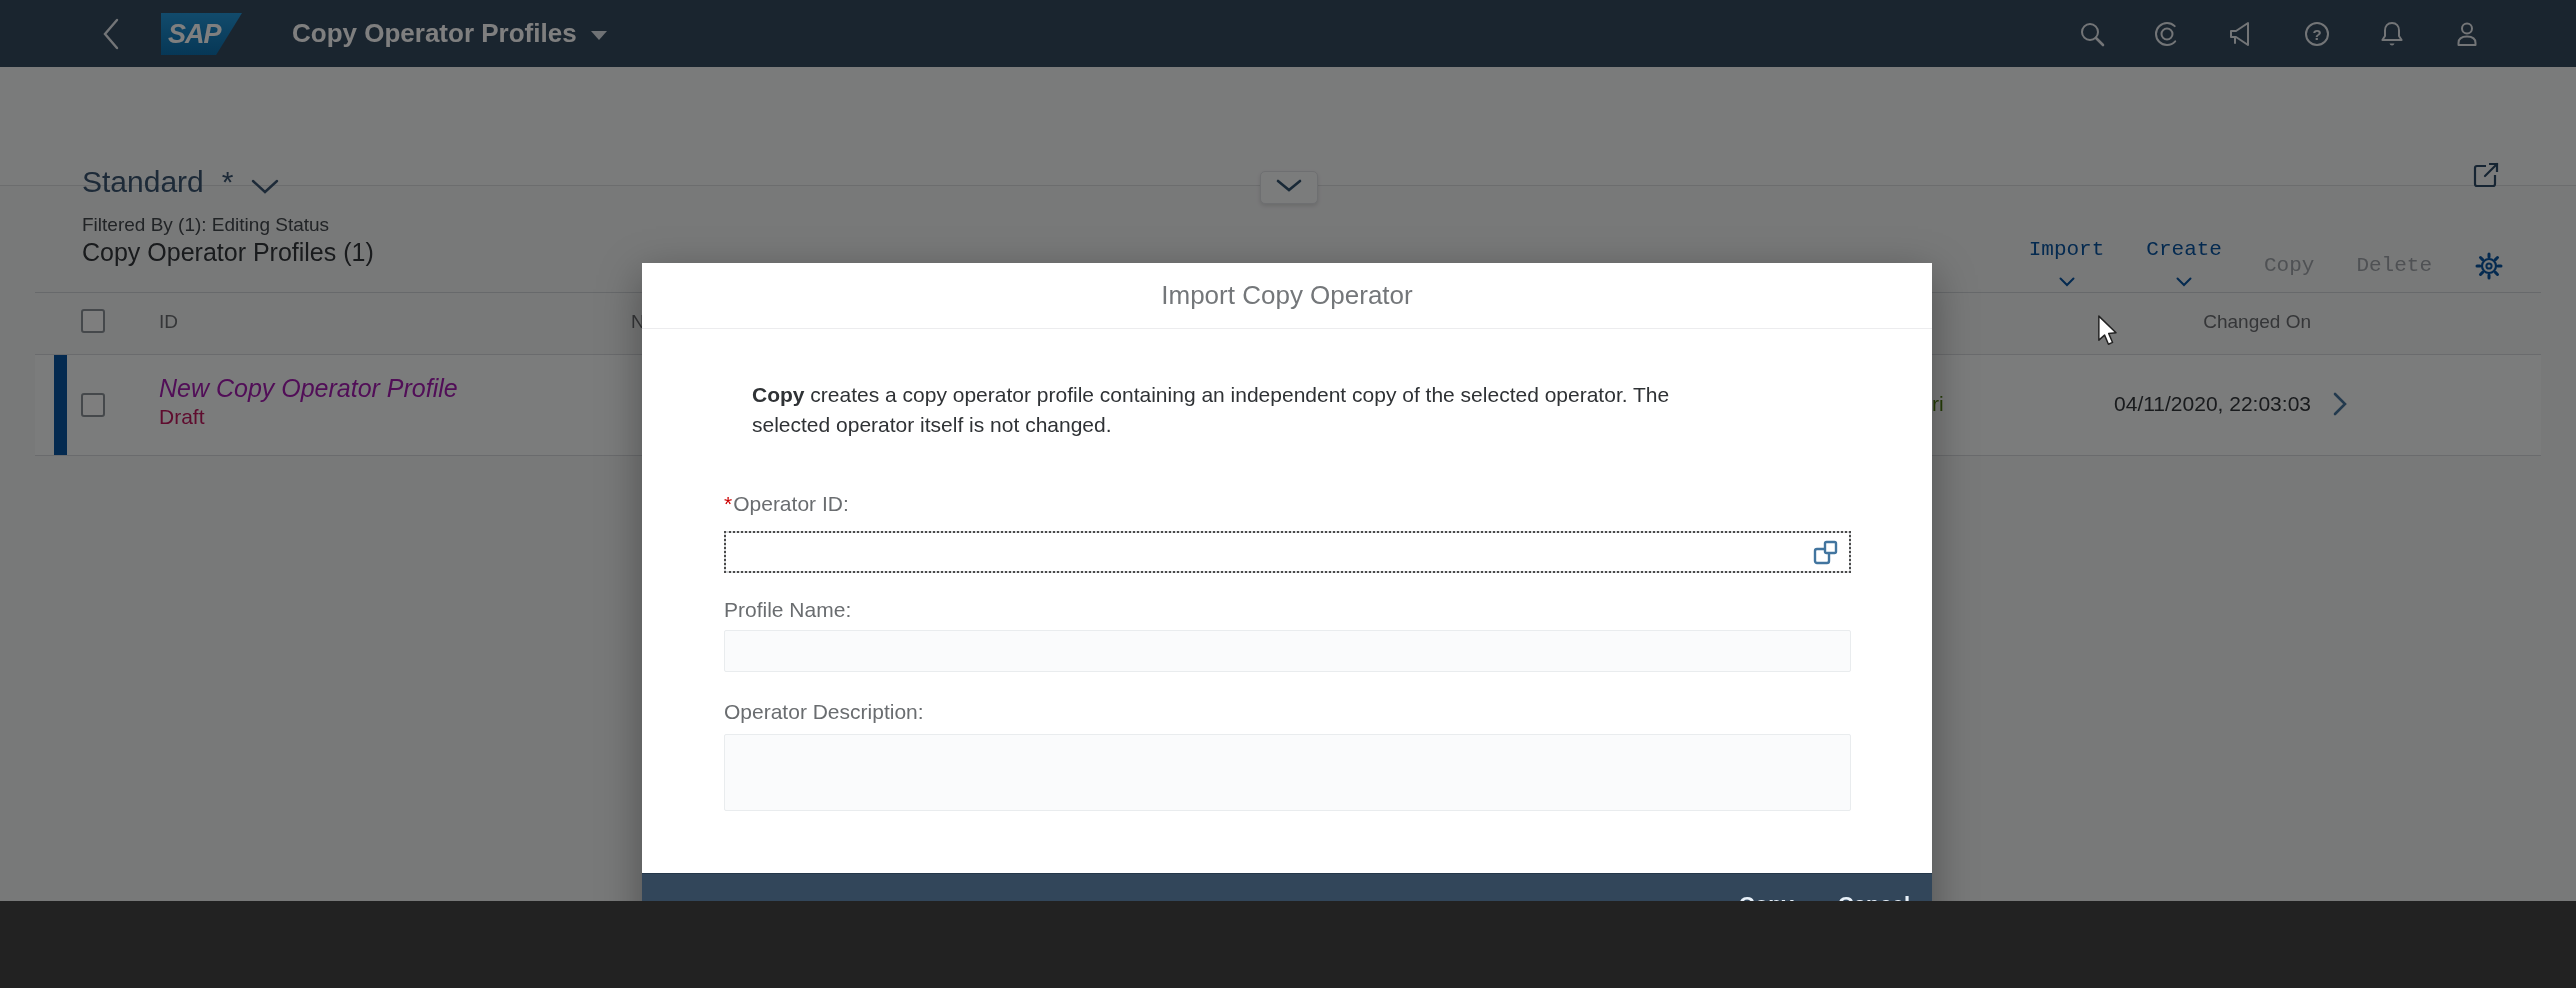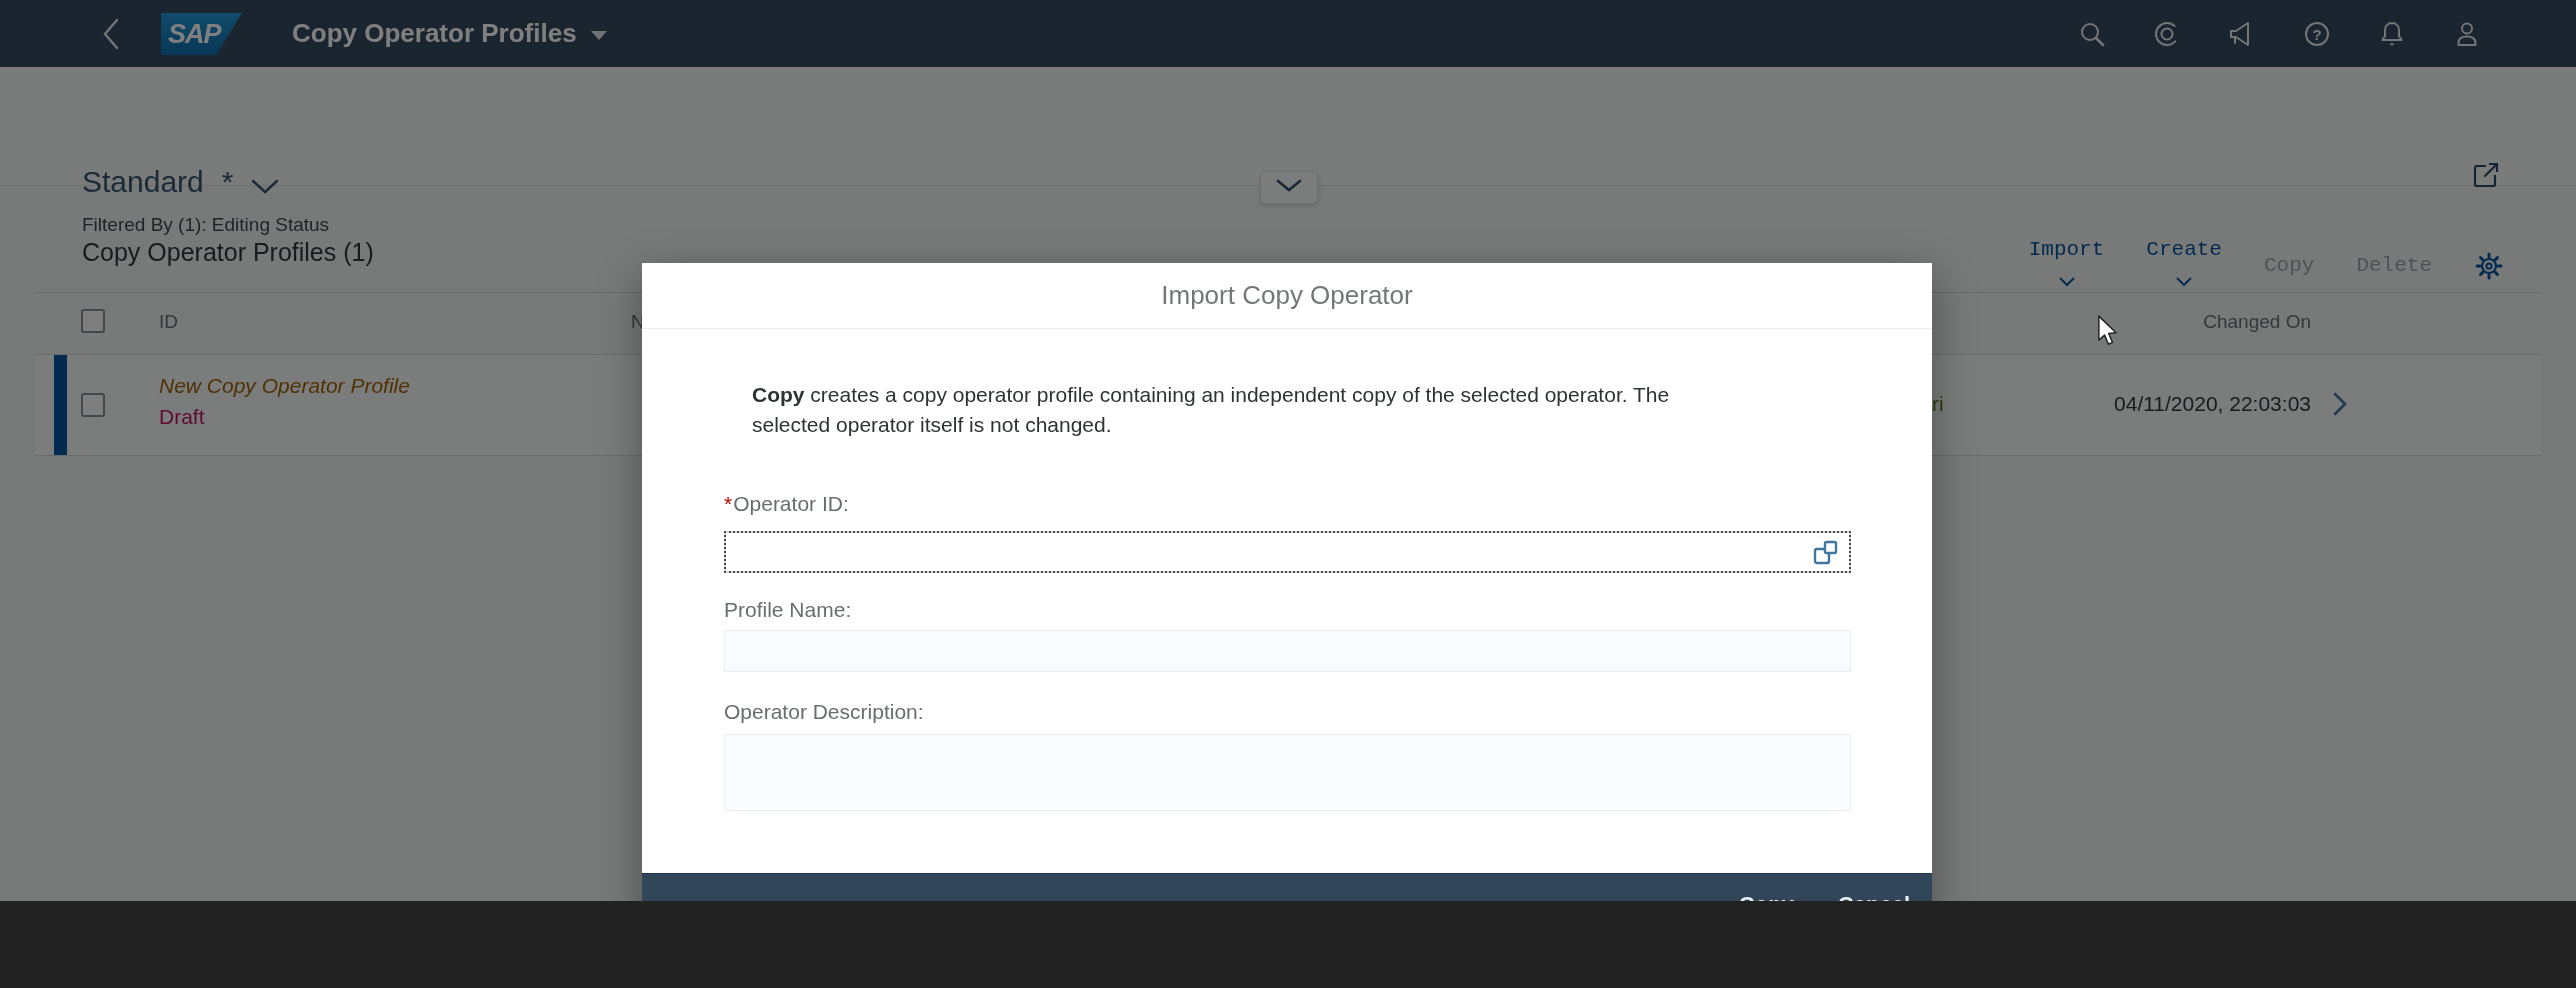--- a/index.html
+++ b/index.html
@@ -46,21 +46,21 @@
   .col-id{position:absolute;left:124px;top:18px;font-size:19px;color:#6a6d70;}
   .col-name{position:absolute;left:596px;top:18px;font-size:19px;color:#6a6d70;}
   .col-changed{position:absolute;right:230px;top:18px;font-size:19px;color:#6a6d70;}
 
   .trow{position:absolute;left:35px;right:35px;top:355px;height:100px;border-bottom:1px solid #d4d7da;background:#f7f8f9;}
   .row-strip{position:absolute;left:19px;top:0;width:13px;height:100%;background:#0854a0;}
   .checkbox{position:absolute;width:24px;height:24px;border:2px solid #8a9096;border-radius:3px;
             background:#fdfdfd;box-sizing:border-box;cursor:pointer;}
   .thead-row .checkbox{left:46px;top:16px;}
   .trow .checkbox{left:46px;top:38px;}
-  .row-name{position:absolute;left:124px;top:19px;font-size:21px;font-style:italic;color:#a16207;}
+  .row-name{position:absolute;left:124px;top:19px;font-size:25px;font-style:italic;color:#a21caf;}
   .row-status{position:absolute;left:124px;top:50px;font-size:21px;color:#be185d;cursor:pointer;}
   .row-changedby{position:absolute;left:1897px;top:37px;font-size:21px;color:#4d7c0f;}
   .row-date{position:absolute;right:230px;top:37px;font-size:21px;color:#32363a;}
   .row-chev{position:absolute;right:193px;top:36px;width:16px;height:26px;color:#46749c;cursor:pointer;}
 
   
   .dim{position:absolute;inset:0;background:rgba(0,0,0,0.5);z-index:10;}
 
   
   .dialog{position:absolute;left:642px;top:263px;width:1290px;height:673px;background:#ffffff;

